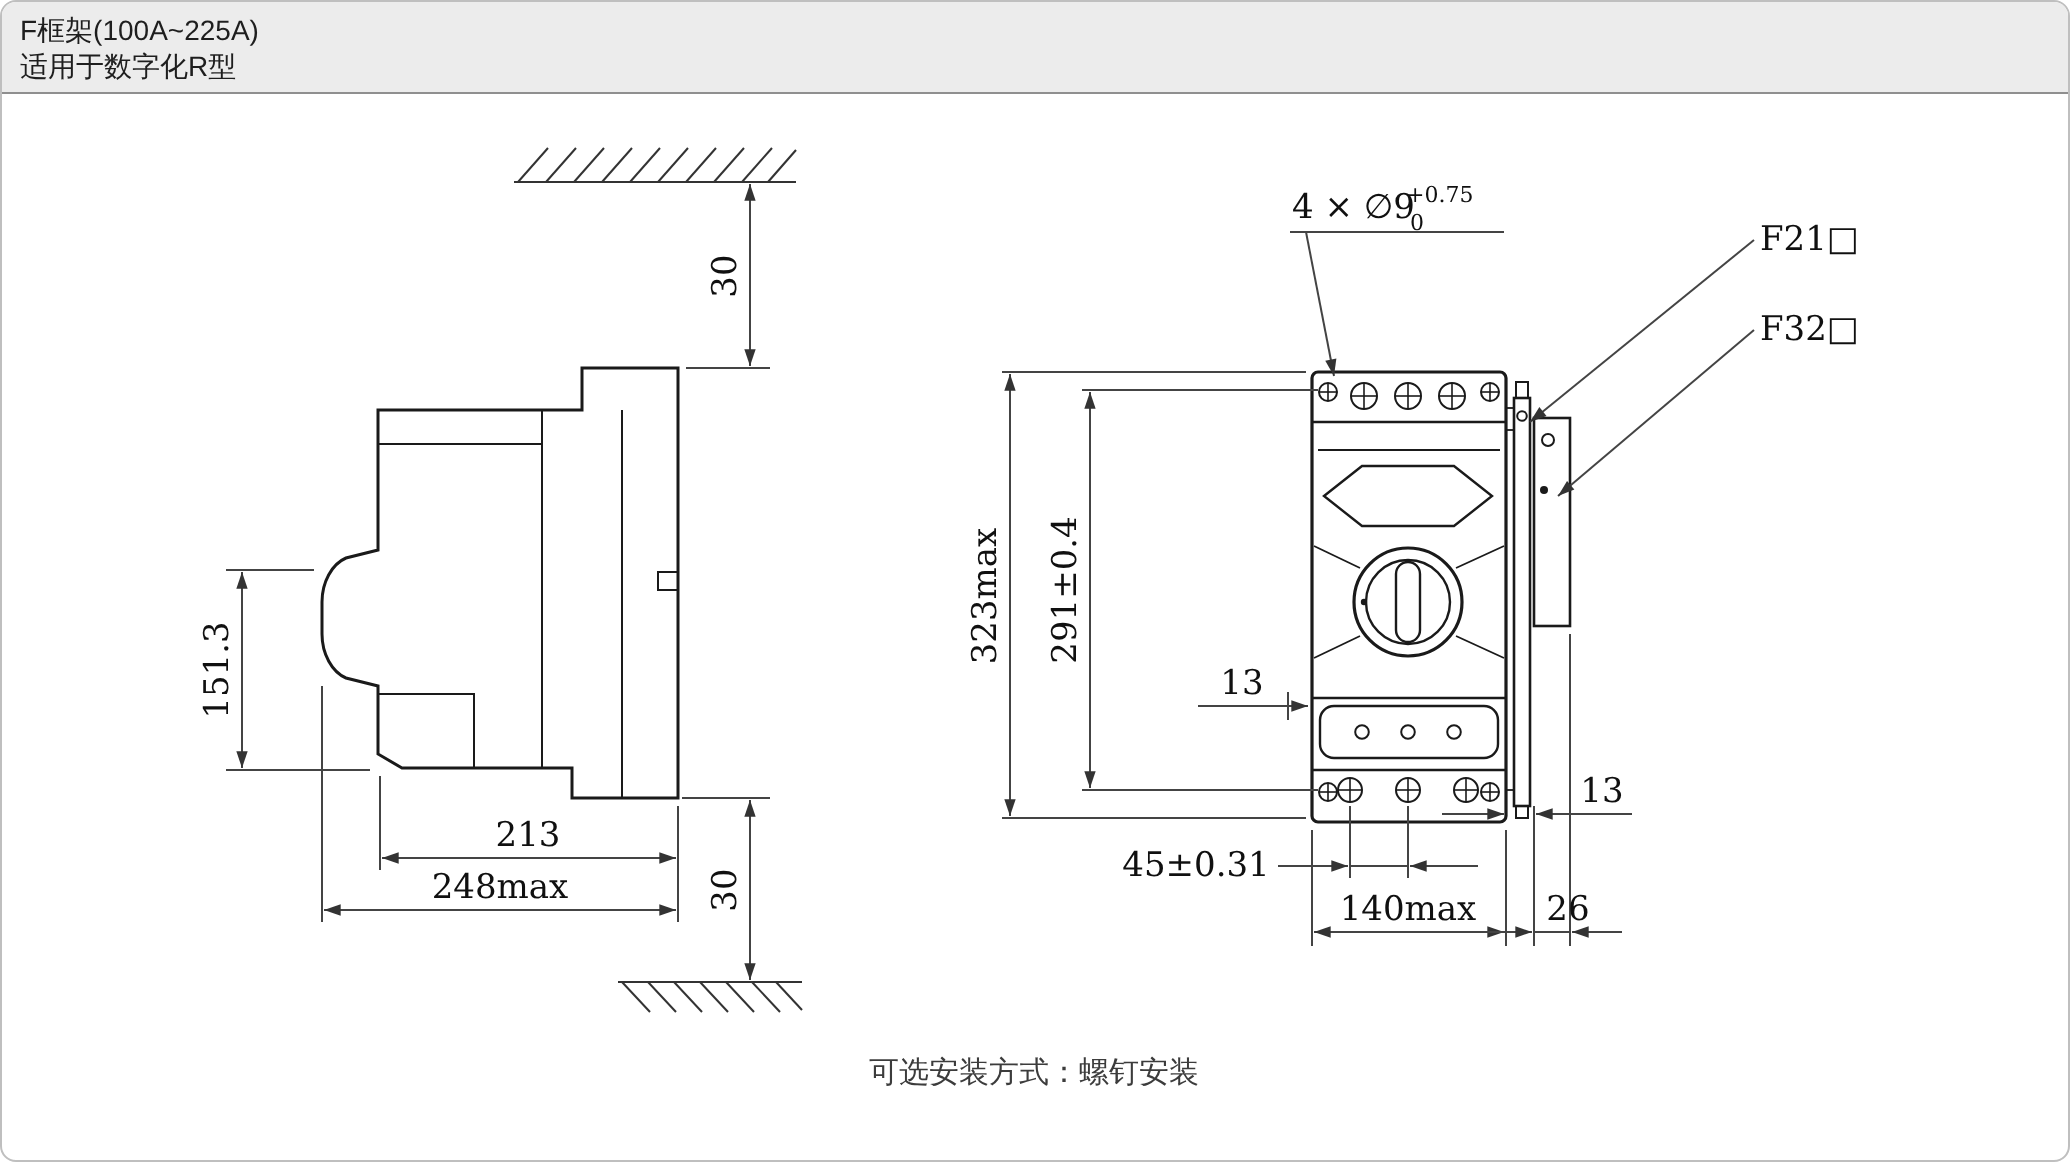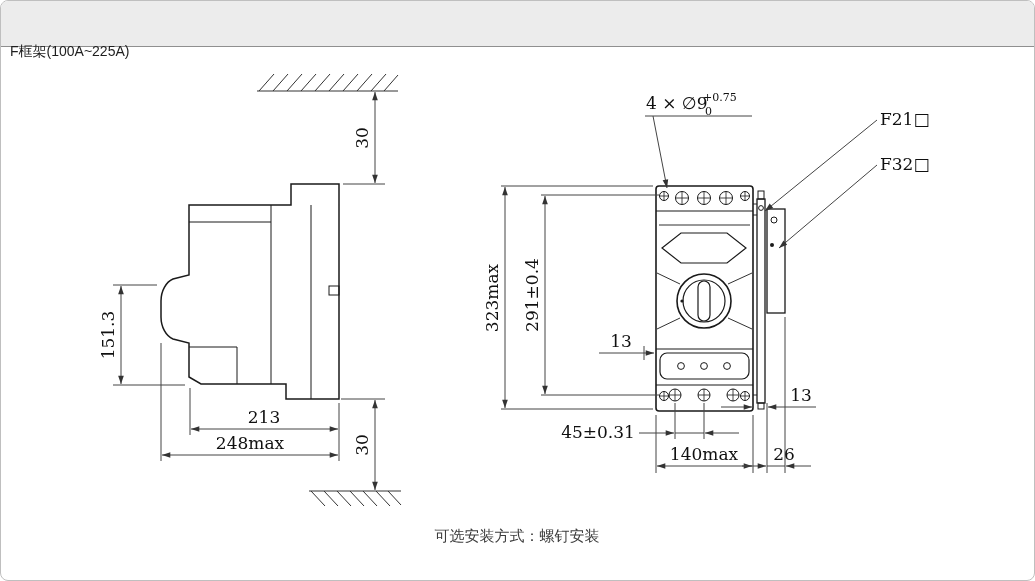--- a/index.html
+++ b/index.html
@@ -5,33 +5,34 @@
   * { margin:0; padding:0; box-sizing:border-box; }
   html,body { background:#ffffff; font-family:"Liberation Sans", sans-serif; }
   .page {
     position:relative; width:1035px; height:581px;
     background:#ffffff; border:1px solid #bfbfbf; border-radius:8px; overflow:hidden;
   }
   .header {
     height:46px; background:#ececec; border-bottom:1px solid #8f8f8f;
     padding:5px 0 0 9px;
   }
-  .header .hline { font-size:14px; color:#1e1e1e; line-height:18px;margin-top:36px; }
+  .header .hline { font-size:14px; color:#1e1e1e; line-height:18px; }
   .drawing-svg { position:absolute; top:46px; left:0; }
   .drawing-svg text { font-family:"DejaVu Serif", serif; font-size:17px; fill:#101010; }
   .drawing-svg text.sup { font-size:11px; }
   .drawing-svg text.cjk { font-family:"Liberation Sans", sans-serif; font-size:15px; fill:#3c3c3c; }
 </style>
 </head>
 <body>
 
 <div class="page">
 
   <div class="header">
     <div class="hline">F框架(100A~225A)</div>
+    <div class="hline">适用于数字化R型</div>
   </div>
 
   <svg class="drawing-svg" width="1035" height="535" viewBox="0 0 1035 535" xmlns="http://www.w3.org/2000/svg">
     <defs>
       <marker id="arw" viewBox="0 0 12 12" refX="11" refY="6" markerWidth="10" markerHeight="10" orient="auto-start-reverse">
         <path d="M1,2.6 L11,6 L1,9.4 Z" fill="#333"></path>
       </marker>
     </defs>
 
     <g stroke="#333" stroke-width="1" fill="none">

